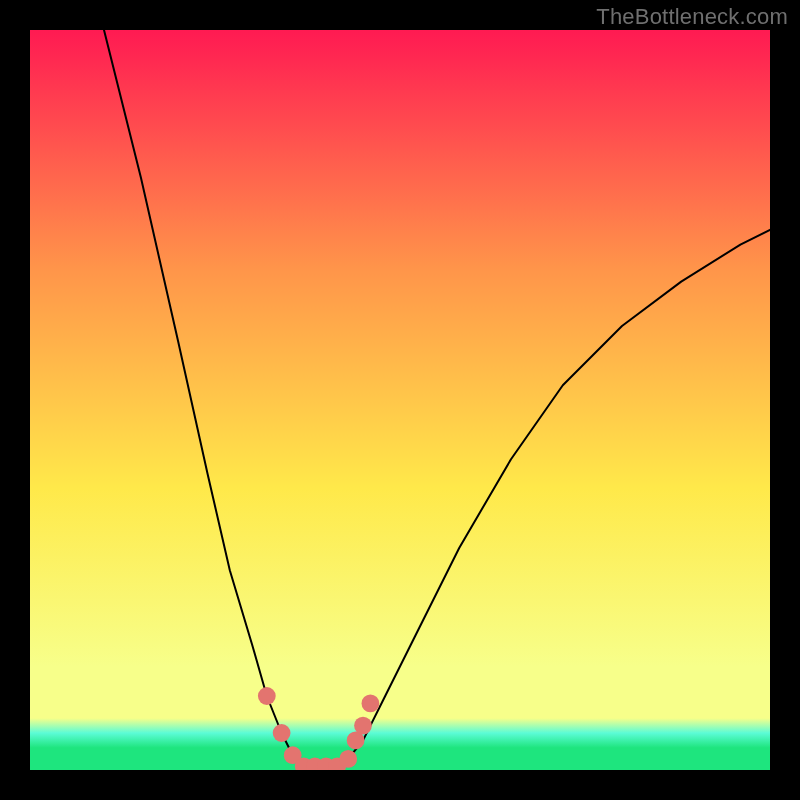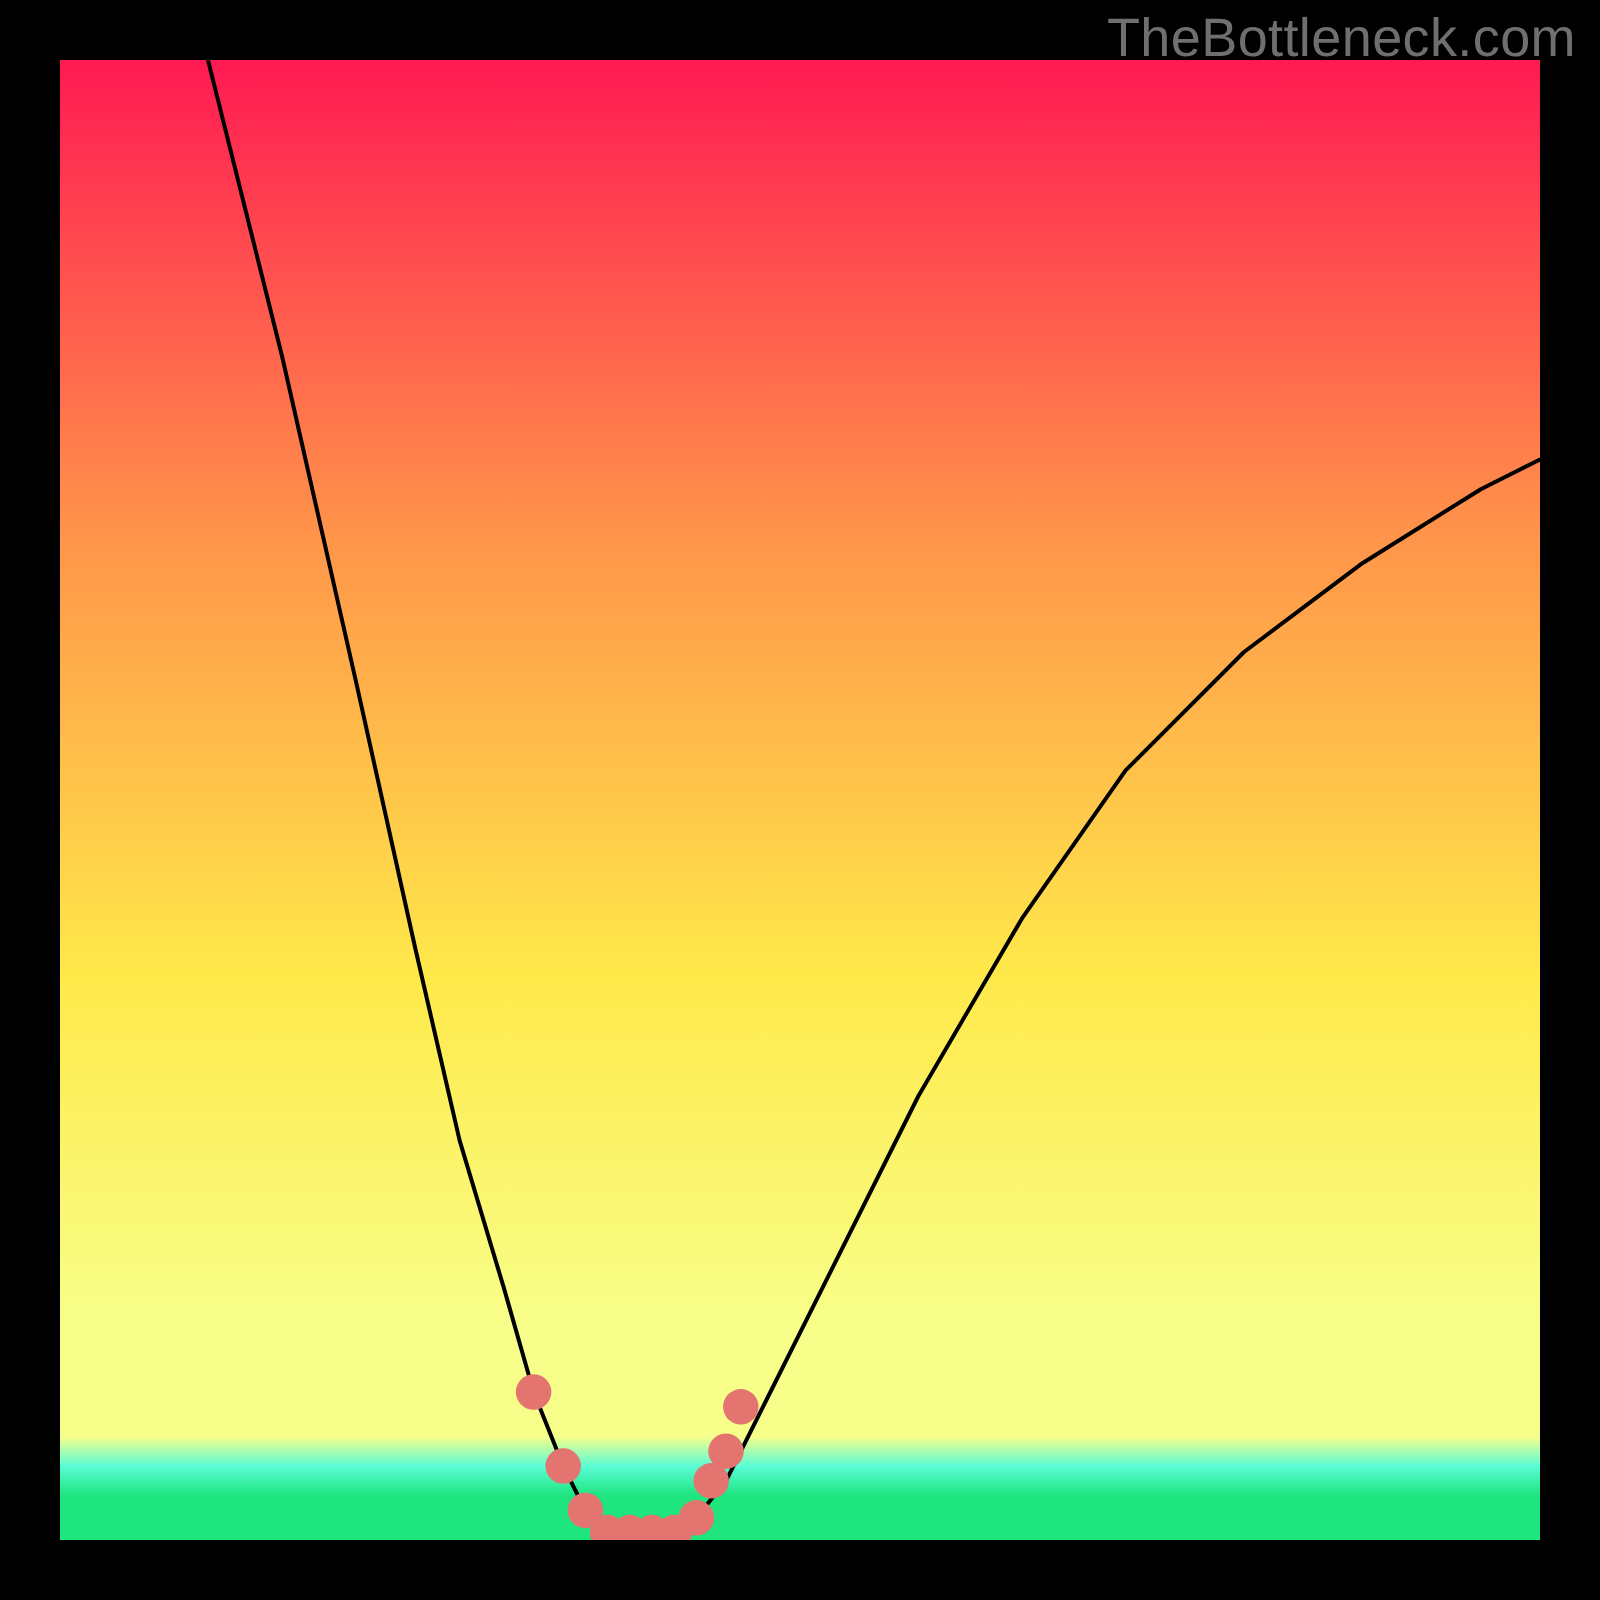--- a/index.html
+++ b/index.html
@@ -14,21 +14,21 @@
   .stage {
     position: relative;
     width: 800px;
     height: 800px;
   }
   .watermark {
     position: absolute;
     top: 4px;
     right: 12px;
     color: #6f6f6f;
-    font-size: 27px;
+    font-size: 22px;
     z-index: 50;
     letter-spacing: 0.2px;
   }
   .chart-area {
     position: absolute;
     left: 30px;
     top: 30px;
     width: 740px;
     height: 740px;
   }

